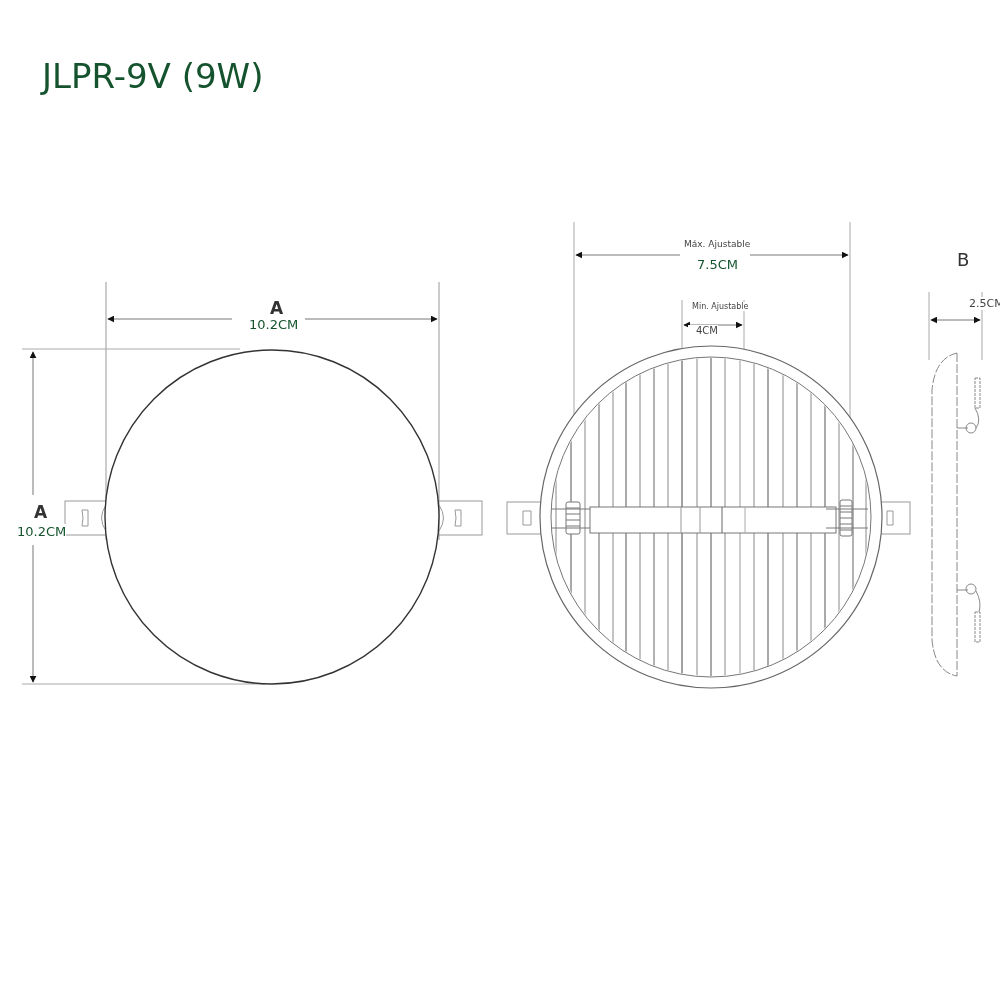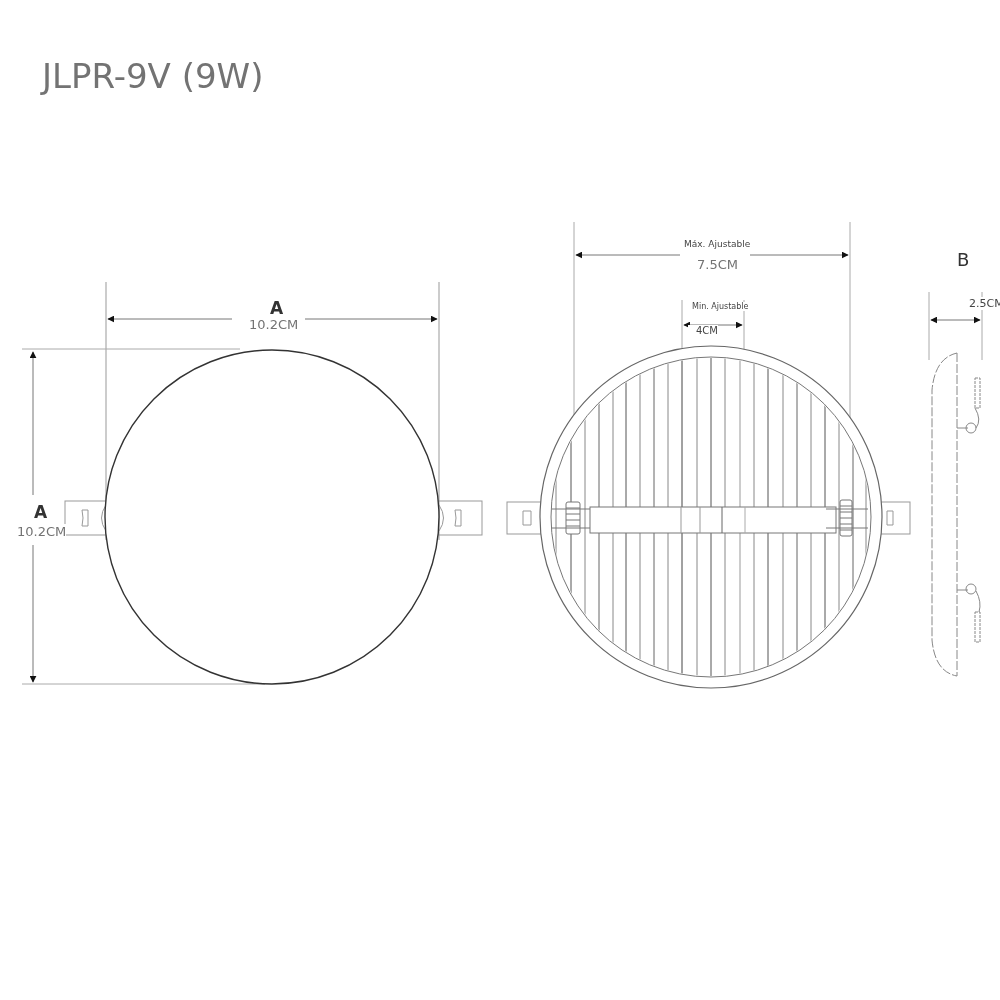--- a/index.html
+++ b/index.html
@@ -1,25 +1,25 @@
 <!DOCTYPE html>
 <html><head>
   <meta charset="utf-8">
   <style>
     html, body { margin: 0; padding: 0; background: #ffffff; }
     body { width: 1000px; height: 1000px; position: relative; overflow: hidden; }
     .title {
       position: absolute; left: 42px; top: 56px;
-      font-family: "DejaVu Sans", sans-serif; font-size: 34px; color: #737373;
+      font-family: "DejaVu Sans", sans-serif; font-size: 34px; color: #14532d;
       letter-spacing: 0px; white-space: nowrap;
     }
     svg.drawing { position: absolute; left: 0; top: 0; }
     .lbl { position: absolute; font-family: "DejaVu Sans", sans-serif; color: #222; white-space: nowrap; text-align: center; background: #fff; padding-left: 8px; }
     .lbl-big-letter { font-size: 17px; font-weight: bold; color: #333; }
-    .lbl-dim { font-size: 13px; color: #737373; }
+    .lbl-dim { font-size: 13px; color: #14532d; }
     .lbl-small { font-size: 9px; color: #444; }
     .lbl-b { font-size: 18px; color: #333; }
   </style>
 </head>
 <body>
 
 <div class="title">JLPR-9V (9W)</div>
 
 <svg class="drawing" width="1000" height="1000" viewBox="0 0 1000 1000" xmlns="http://www.w3.org/2000/svg">
   <defs>

